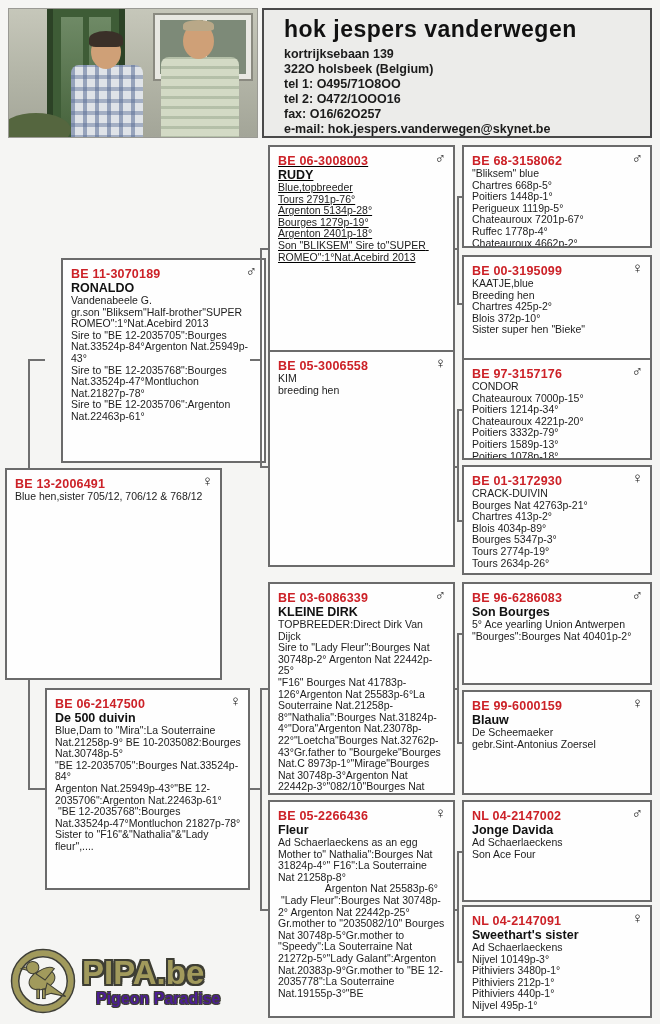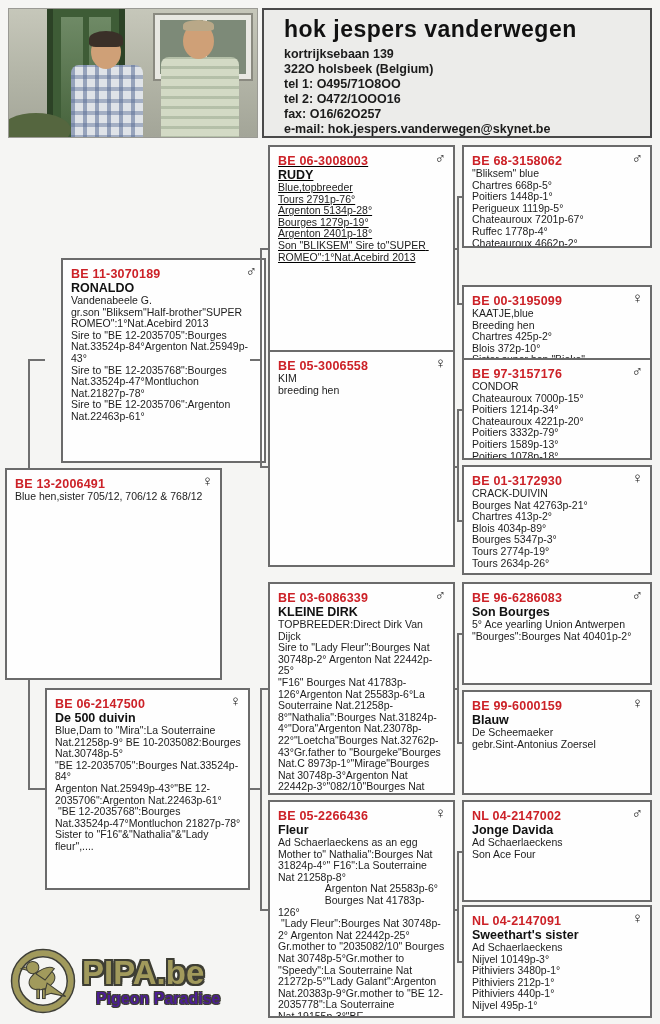--- a/index.html
+++ b/index.html
@@ -156,40 +156,39 @@
         <div class="tline">"F16" Bourges Nat 41783p-126°Argenton Nat 25583p-6°La Souterraine Nat.21258p-8°"Nathalia":Bourges Nat.31824p-4°"Dora"Argenton Nat.23078p-22°"Loetcha"Bourges Nat.32762p-43°Gr.father to "Bourgeke"Bourges Nat.C 8973p-1°"Mirage"Bourges Nat 30748p-3°Argenton Nat 22442p-3°"082/10"Bourges Nat</div>
       </div>
   </div>
   <div class="pbox" style="left:268px;top:800px;width:187px;height:218px;">
     <div class="ringrow"><span class="ring">BE 05-2266436</span><span class="sex">♀</span></div>
     <div class="bname">Fleur</div>
     <div class="blines">
         <div class="tline">Ad Schaerlaeckens as an egg</div>
         <div class="tline">Mother to" Nathalia":Bourges Nat 31824p-4°" F16":La Souterraine Nat 21258p-8°</div>
         <div class="tline">                Argenton Nat 25583p-6°</div>
-        <div class="tline">                Bourges Nat 41783p-126°</div>
         <div class="tline"> "Lady Fleur":Bourges Nat 30748p-2° Argenton Nat 22442p-25°</div>
         <div class="tline">Gr.mother to "2035082/10" Bourges Nat 30748p-5°Gr.mother to "Speedy":La Souterraine Nat 21272p-5°"Lady Galant":Argenton Nat.20383p-9°Gr.mother to "BE 12-2035778":La Souterraine Nat.19155p-3°"BE</div>
       </div>
   </div>
 
   <div class="pbox" style="left:462px;top:145px;width:190px;height:103px;">
     <div class="ringrow"><span class="ring">BE 68-3158062</span><span class="sex">♂</span></div>
 
     <div class="blines">
         <div class="tline">"Bliksem" blue</div>
         <div class="tline">Chartres 668p-5°</div>
         <div class="tline">Poitiers 1448p-1°</div>
         <div class="tline">Perigueux 1119p-5°</div>
         <div class="tline">Chateauroux 7201p-67°</div>
         <div class="tline">Ruffec 1778p-4°</div>
         <div class="tline">Chateauroux 4662p-2°</div>
       </div>
   </div>
-  <div class="pbox" style="left:462px;top:255px;width:190px;height:110px;margin-top:30px;">
+  <div class="pbox" style="left:462px;top:255px;width:190px;height:110px;">
     <div class="ringrow"><span class="ring">BE 00-3195099</span><span class="sex">♀</span></div>
 
     <div class="blines">
         <div class="tline">KAATJE,blue</div>
         <div class="tline">Breeding hen</div>
         <div class="tline">Chartres 425p-2°</div>
         <div class="tline">Blois 372p-10°</div>
         <div class="tline">Sister super hen "Bieke"</div>
       </div>
   </div>

